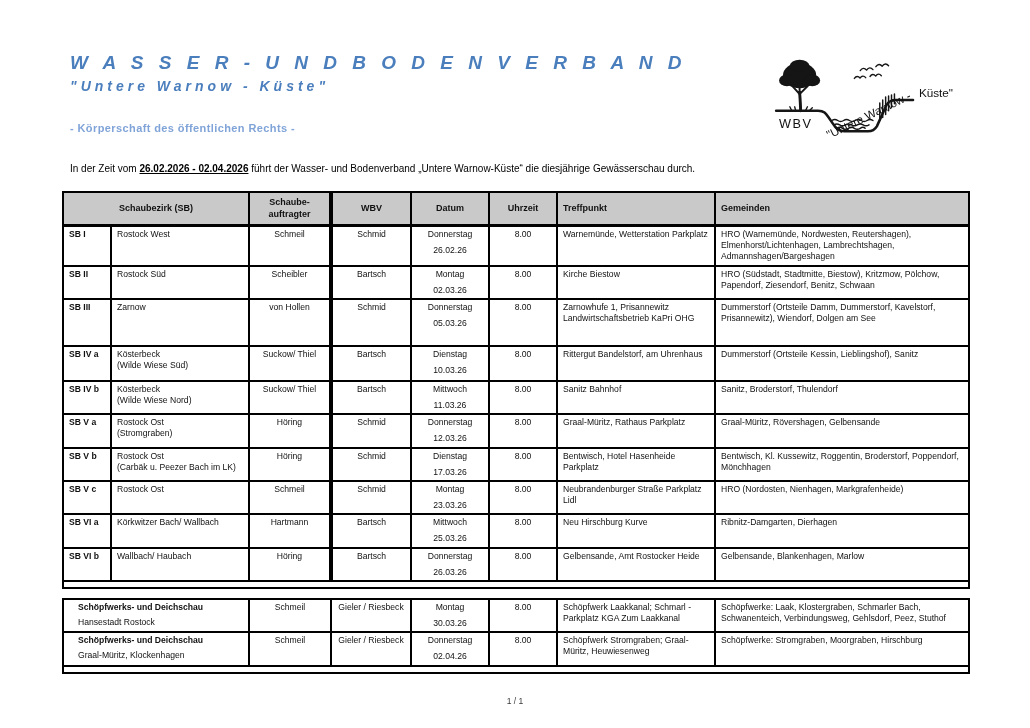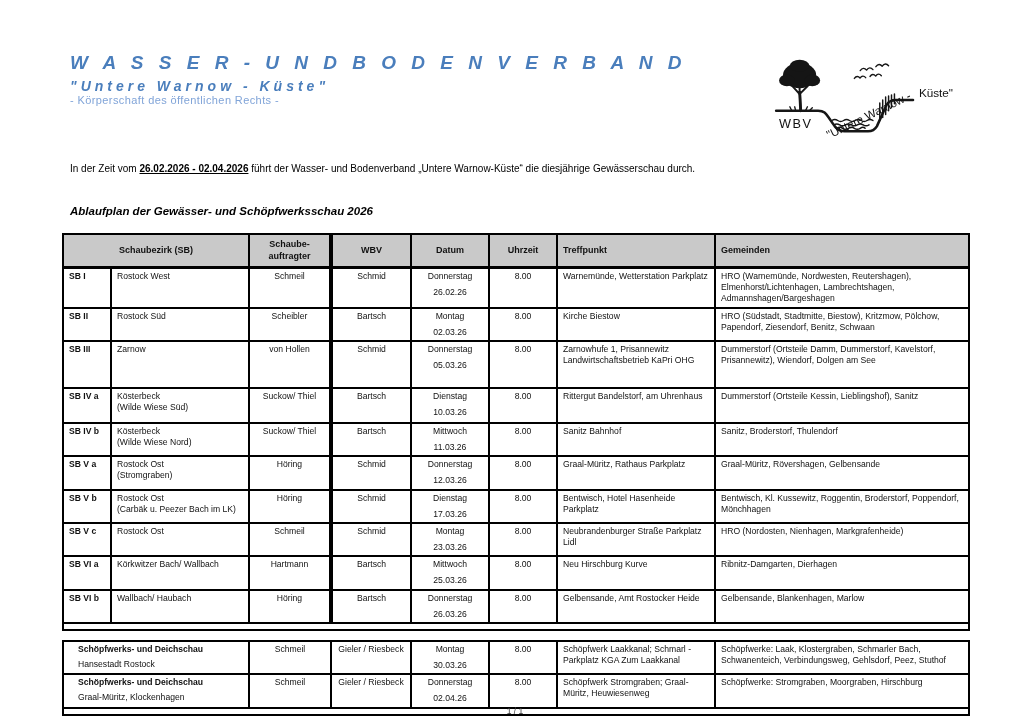--- a/index.html
+++ b/index.html
@@ -6,21 +6,21 @@
   .page{
     position:relative;width:1030px;height:728px;background:#ffffff;
     box-sizing:border-box;padding:52px 62px 0 62px;overflow:hidden;
     font-family:"Liberation Sans",sans-serif;color:#111;
   }
   
   .header-row{display:flex;justify-content:space-between;align-items:flex-start;}
   .title-block{margin-left:8px;}
   .org-title{color:#4a7ebc;font-weight:bold;font-style:italic;font-size:19px;letter-spacing:5px;white-space:nowrap;}
   .org-subtitle{color:#4a7ebc;font-weight:bold;font-style:italic;font-size:14px;letter-spacing:4px;margin-top:4px;white-space:nowrap;}
-  .org-legal{color:#80a4d8;font-size:11px;margin-top:0;letter-spacing:0.4px;}
+  .org-legal{color:#80a4d8;font-size:11px;margin-top:28px;letter-spacing:0.4px;font-weight:bold;}
   .logo{flex:0 0 auto;margin-top:2px;}
   
   .intro{margin:20px 0 0 8px;font-size:10px;line-height:13px;color:#000;}
   .bu{font-weight:bold;text-decoration:underline;color:inherit;}
   a.bu{cursor:pointer;}
   
   .section-title{margin:30px 0 0 8px;font-size:11.5px;font-weight:bold;font-style:italic;color:#000;}
   
   table.sched{border-collapse:collapse;table-layout:fixed;width:906px;margin-top:16px;}
   table.pump{margin-top:9px;}
@@ -37,21 +37,21 @@
   .sched td.center{text-align:center;}
   .sched td.left{text-align:left;}
   .thickleft{border-left:4px solid #000 !important;}
   .sb-code{font-weight:bold;white-space:nowrap;}
   .date-line{margin-top:5px;}
   tr.filler td{padding:0;height:5px;}
   .ptitle-main{font-weight:bold;}
   .ptitle-sub{margin-top:4px;}
   .pump td:first-child{padding-left:14px;}
   
-  .footer{position:absolute;left:0;right:0;bottom:12px;text-align:center;font-size:8.5px;color:#3a3a3a;margin-top:23px;}
+  .footer{position:absolute;left:0;right:0;bottom:22px;text-align:center;font-size:8.5px;color:#3a3a3a;margin-top:23px;}
 </style>
 </head>
 <body>
 
 <div class="page">
 
   <div class="header-row">
     <div class="title-block">
       <div class="org-title">W A S S E R  -  U N D  B O D E N V E R B A N D</div>
       <div class="org-subtitle">"Untere Warnow - Küste"</div>
@@ -95,21 +95,20 @@
       <text x="7" y="76" font-size="13" letter-spacing="1.5" fill="#111">WBV</text>
       <text x="58" y="87" font-size="12" fill="#111" transform="rotate(-26 58 87)">"Untere Warnow -</text>
       <text x="150" y="44" font-size="12" fill="#111">Küste"</text>
     </svg>
   </div>
 
   <div class="intro">
     <div class="intro-line"><span>In der Zeit vom </span><span class="bu">26.02.2026 - 02.04.2026</span><span> führt der Wasser- und Bodenverband „Untere Warnow-Küste“ die diesjährige Gewässerschau durch.</span></div>
   </div>
 
-  <div class="section-title">Ablaufplan der Gewässer- und Schöpfwerksschau 2026</div>
 
   <table class="sched">
     <colgroup>
       <col style="width:48px">
         <col style="width:138px">
         <col style="width:82px">
         <col style="width:80px">
       <col style="width:78px">
         <col style="width:68px">
         <col style="width:158px">

